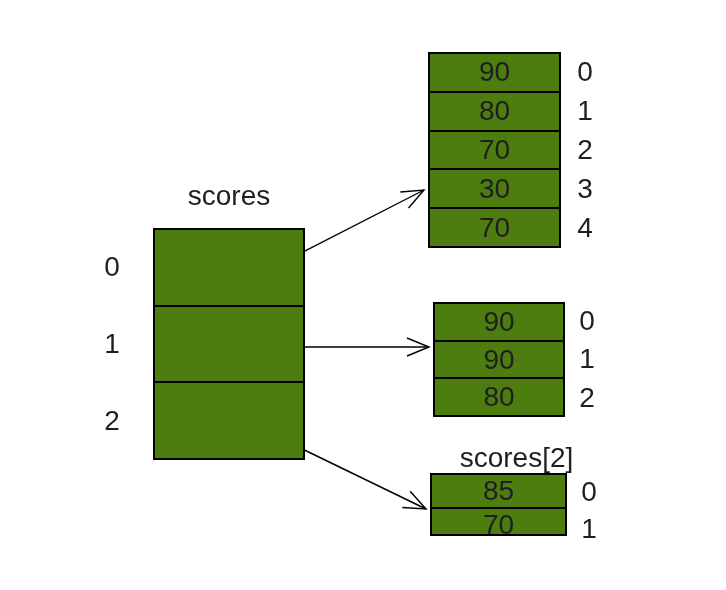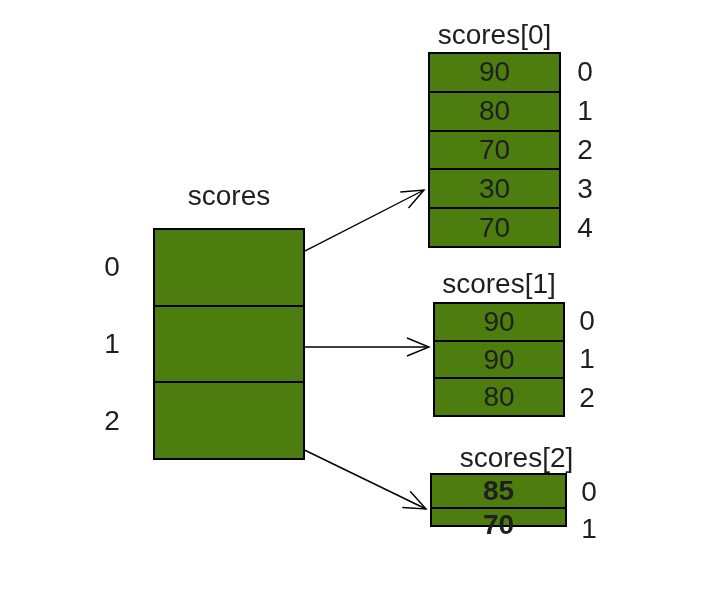--- a/index.html
+++ b/index.html
@@ -87,55 +87,53 @@
     <div class="idx">1</div>
     <div class="idx">2</div>
   </div>
 
   <div class="box" style="left:153px; top:228px; width:152px; height:232px;">
     <div class="cell"></div>
     <div class="cell"></div>
     <div class="cell"></div>
   </div>
 
-  <div class="arr-title" style="left:428px; top:20px; width:133px;">scores[0]</div>
 
   <div class="box" style="left:428px; top:52px; width:133px; height:196px;">
     <div class="cell">90</div>
     <div class="cell">80</div>
     <div class="cell">70</div>
     <div class="cell">30</div>
     <div class="cell">70</div>
   </div>
 
   <div class="idx-col" style="left:570px; top:52px; width:30px; height:196px;">
     <div class="idx">0</div>
     <div class="idx">1</div>
     <div class="idx">2</div>
     <div class="idx">3</div>
     <div class="idx">4</div>
   </div>
 
-  <div class="arr-title" style="left:433px; top:269px; width:132px;">scores[1]</div>
 
   <div class="box" style="left:433px; top:302px; width:132px; height:115px;">
     <div class="cell">90</div>
     <div class="cell">90</div>
     <div class="cell">80</div>
   </div>
 
   <div class="idx-col" style="left:572px; top:302px; width:30px; height:115px;">
     <div class="idx">0</div>
     <div class="idx">1</div>
     <div class="idx">2</div>
   </div>
 
   <div class="arr-title" style="left:448px; top:443px; width:137px;">scores[2]</div>
 
-  <div class="box" style="left:430px; top:473px; width:137px; height:54px;font-weight:bold;">
+  <div class="box" style="left:430px; top:473px; width:137px; height:63px;">
     <div class="cell">85</div>
     <div class="cell">70</div>
   </div>
 
   <div class="idx-col" style="left:574px; top:473px; width:30px; height:74px;">
     <div class="idx">0</div>
     <div class="idx">1</div>
   </div>
 
 </div>

